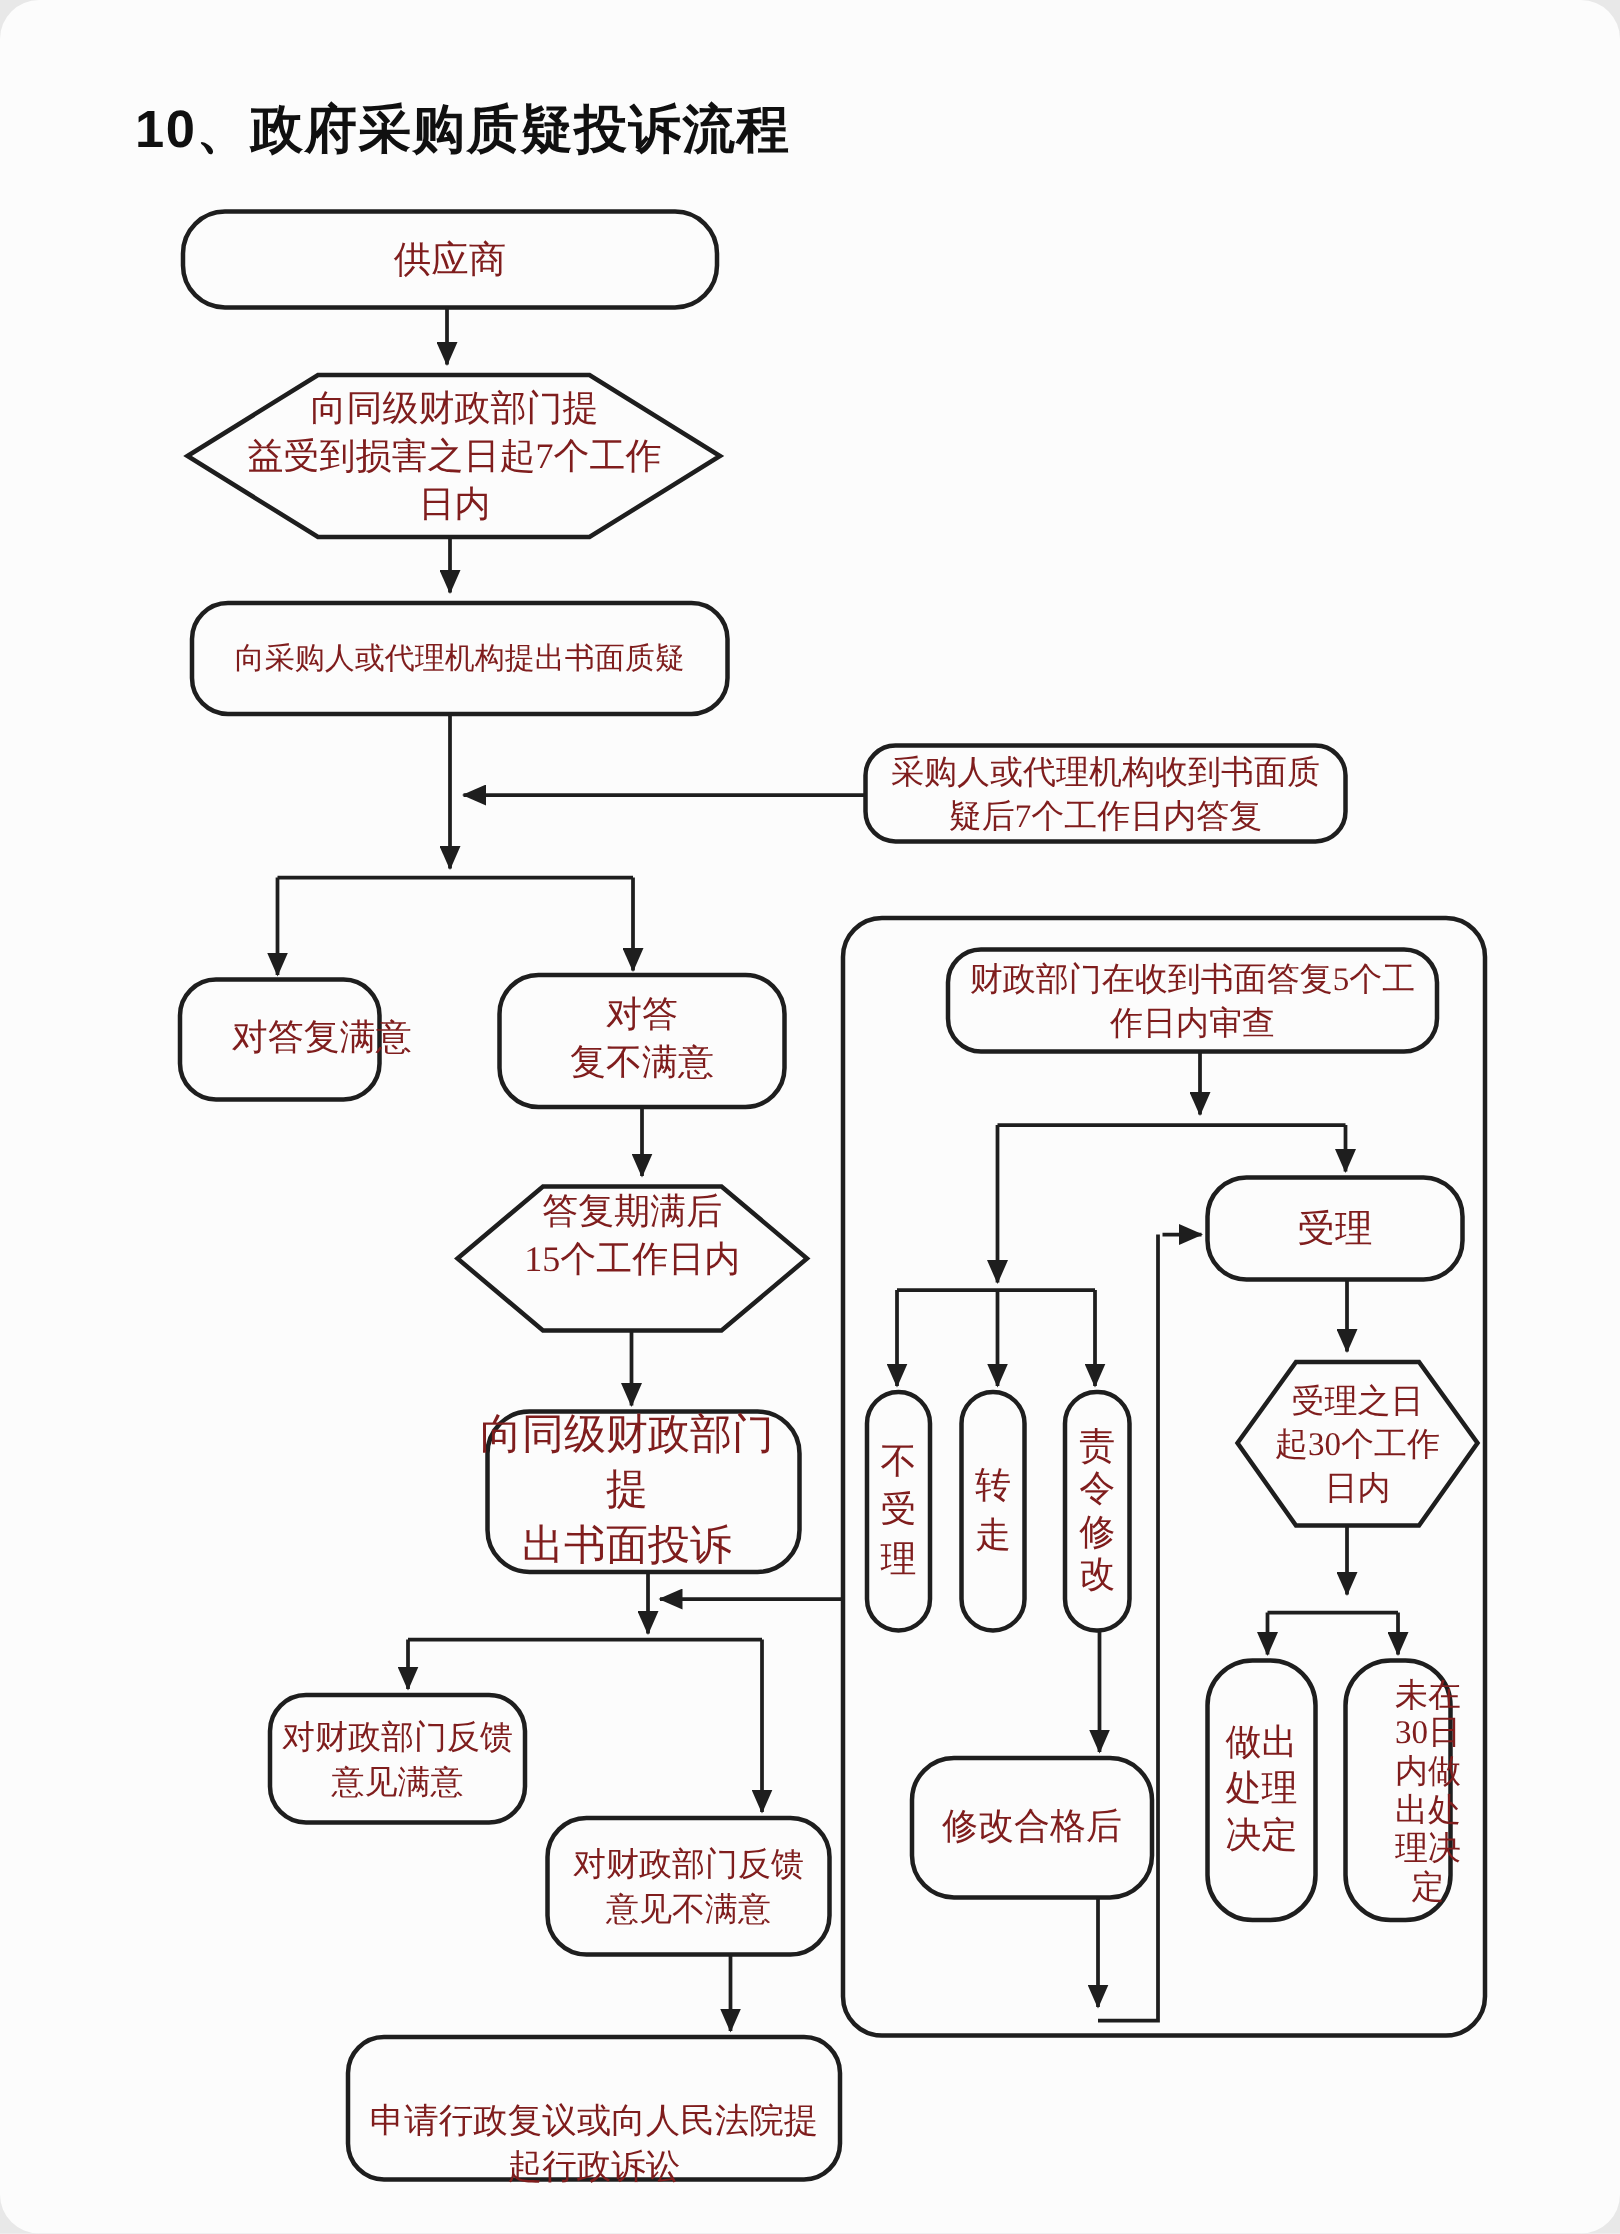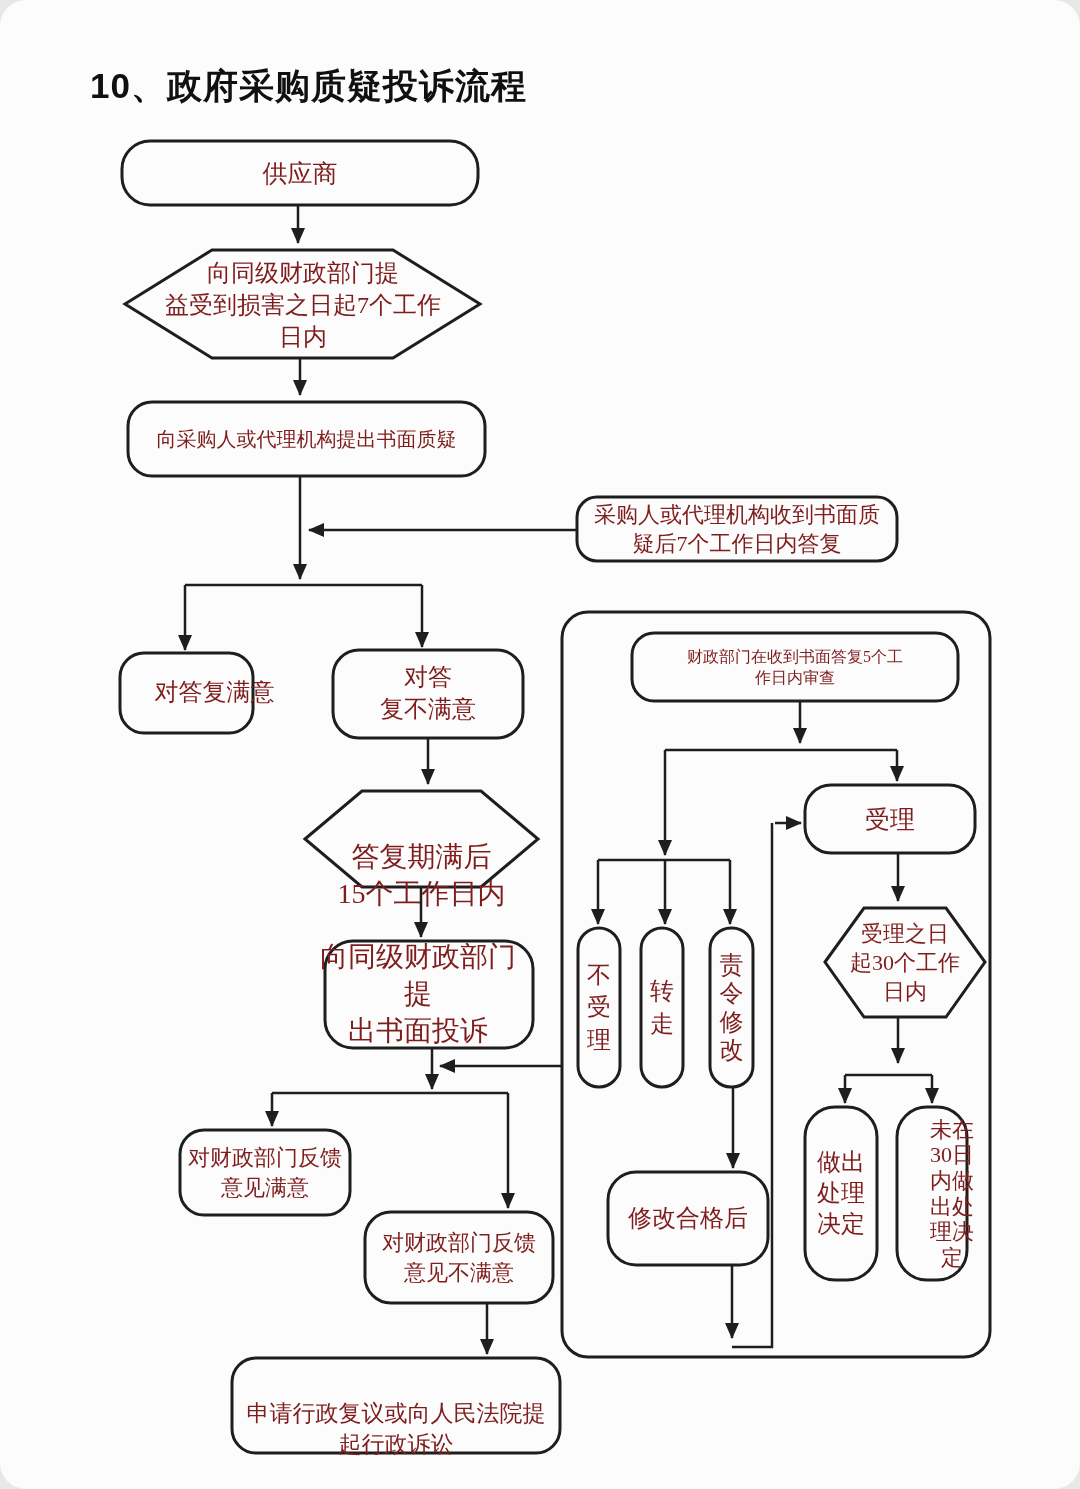--- a/index.html
+++ b/index.html
@@ -128,27 +128,27 @@
   <div class="label" style="left:128px;top:402px;width:357px;height:74px;font-size:20px;">向采购人或代理机构提出书面质疑</div>
 
   <div class="label" style="left:577px;top:497px;width:320px;height:64px;font-size:22px;">采购人或代理机构收到书面质
 疑后7个工作日内答复</div>
 
   <div class="label" style="left:120px;top:653px;width:133px;height:80px;font-size:24px;padding-left:28px;">对答复满意</div>
 
   <div class="label" style="left:333px;top:650px;width:190px;height:88px;font-size:24px;">对答
 复不满意</div>
 
-  <div class="label" style="left:305px;top:828px;width:233px;height:96px;font-size:28px;">答复期满后
+  <div class="label" style="left:305px;top:777px;width:233px;height:96px;font-size:24px;">答复期满后
 15个工作日内</div>
 
   <div class="label" style="left:314px;top:941px;width:208px;height:107px;font-size:28px;">向同级财政部门提
 出书面投诉</div>
 
-  <div class="label" style="left:632px;top:633px;width:326px;height:68px;font-size:16px;">财政部门在收到书面答复5个工
+  <div class="label" style="left:632px;top:633px;width:326px;height:68px;font-size:22px;">财政部门在收到书面答复5个工
 作日内审查</div>
 
   <div class="label" style="left:578px;top:928px;width:42px;height:159px;font-size:24px;line-height:1.35;">不
 受
 理</div>
 
   <div class="label" style="left:641px;top:928px;width:42px;height:159px;font-size:24px;line-height:1.35;">转
 走</div>
 
   <div class="label" style="left:710px;top:928px;width:43px;height:159px;font-size:24px;line-height:1.18;">责

